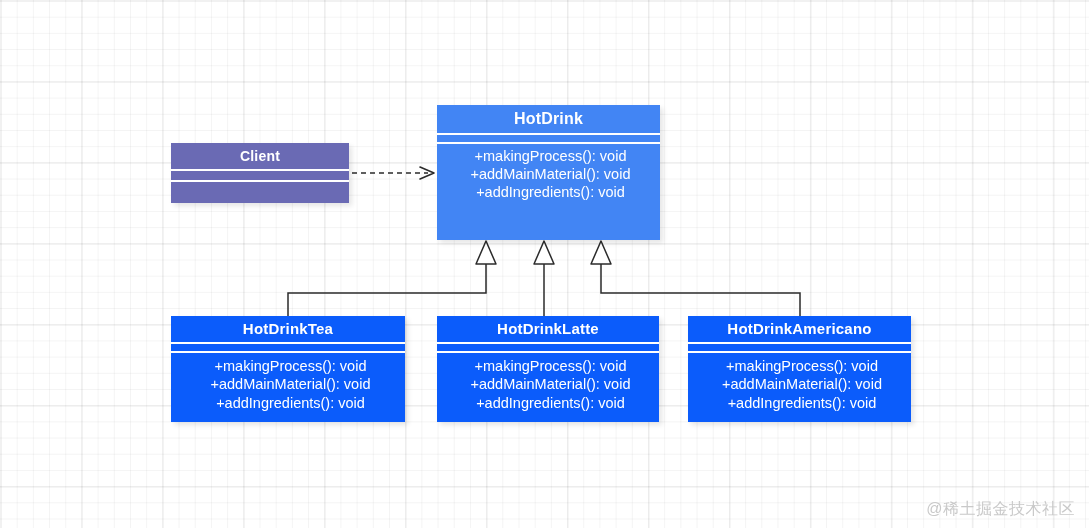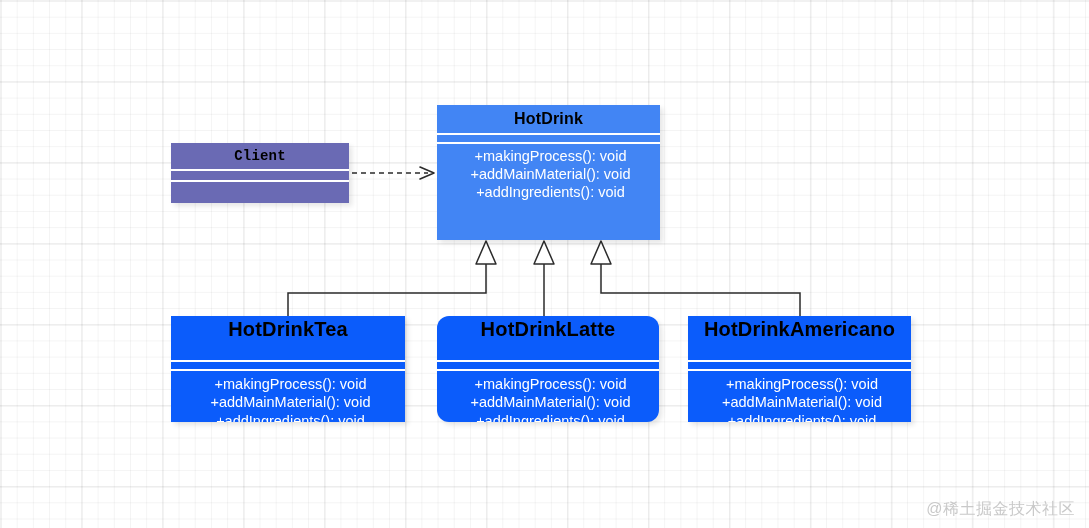--- a/index.html
+++ b/index.html
@@ -42,21 +42,21 @@
 
   .uml-class {
     position: absolute;
     box-sizing: border-box;
     box-shadow: 3px 3px 5px rgba(0,0,0,0.10);
     overflow: hidden;
   }
   .uml-title {
     text-align: center;
     font-weight: bold;
-    color: #000000;
+    color: #ffffff;
     letter-spacing: 0.2px;
     white-space: nowrap;
   }
   .uml-sep {
     background: #ffffff;
     width: 100%;
   }
   .uml-attrs {
     width: 100%;
   }
@@ -95,46 +95,45 @@
     left: 171px;
     top: 143px;
     width: 178px;
     height: 60px;
     background: #6a6ab4;
   }
   #class-client .uml-title {
     font-size: 14px;
     line-height: 26px;
     height: 26px;
-    font-family: Liberation Mono, monospace;
   }
   #class-client .uml-sep { height: 2px; }
   #class-client .uml-attrs { height: 9px; }
   #class-client .uml-methods { height: 21px; }
 
   
   .subclass {
     top: 316px;
     height: 106px;
     background: #0b5cfb;
   }
   .subclass .uml-title {
-    font-size: 20px;
+    font-size: 15px;
     line-height: 26px;
-    height: 44px;
+    height: 26px;
   }
   .subclass .uml-sep { height: 2px; }
   .subclass .uml-attrs { height: 7px; }
   .subclass .uml-methods {
     padding: 4px 0 0 5px;
     font-size: 14.5px;
     line-height: 18.4px;
   }
   #class-hotdrinktea    { left: 171px; width: 234px; }
-  #class-hotdrinklatte  { left: 437px; width: 222px; border-radius: 12px; }
+  #class-hotdrinklatte  { left: 437px; width: 222px; }
   #class-hotdrinkameri  { left: 688px; width: 223px; }
 
   #watermark {
     position: absolute;
     right: 14px;
     bottom: 8px;
     font-size: 16px;
     color: #c9c9c9;
     letter-spacing: 0.5px;
     white-space: nowrap;

